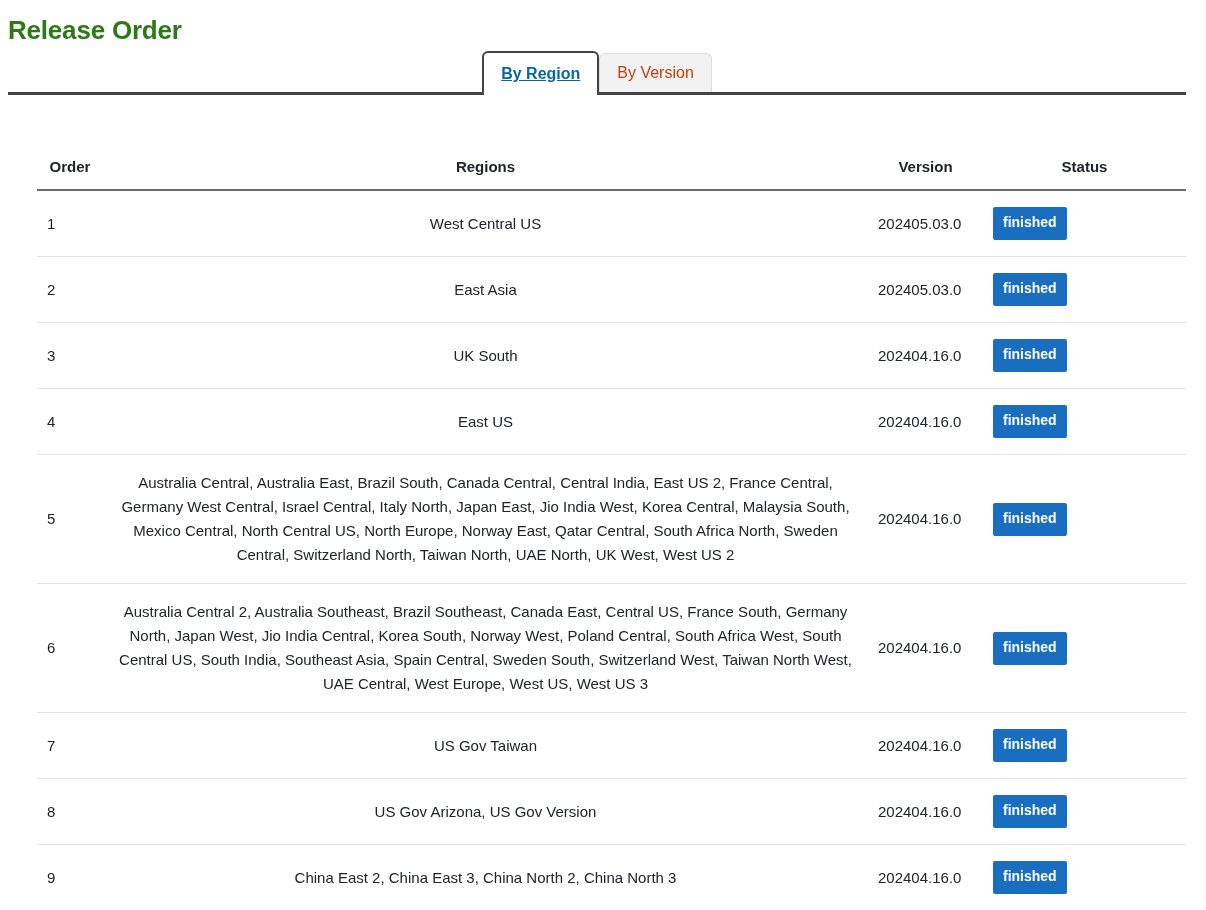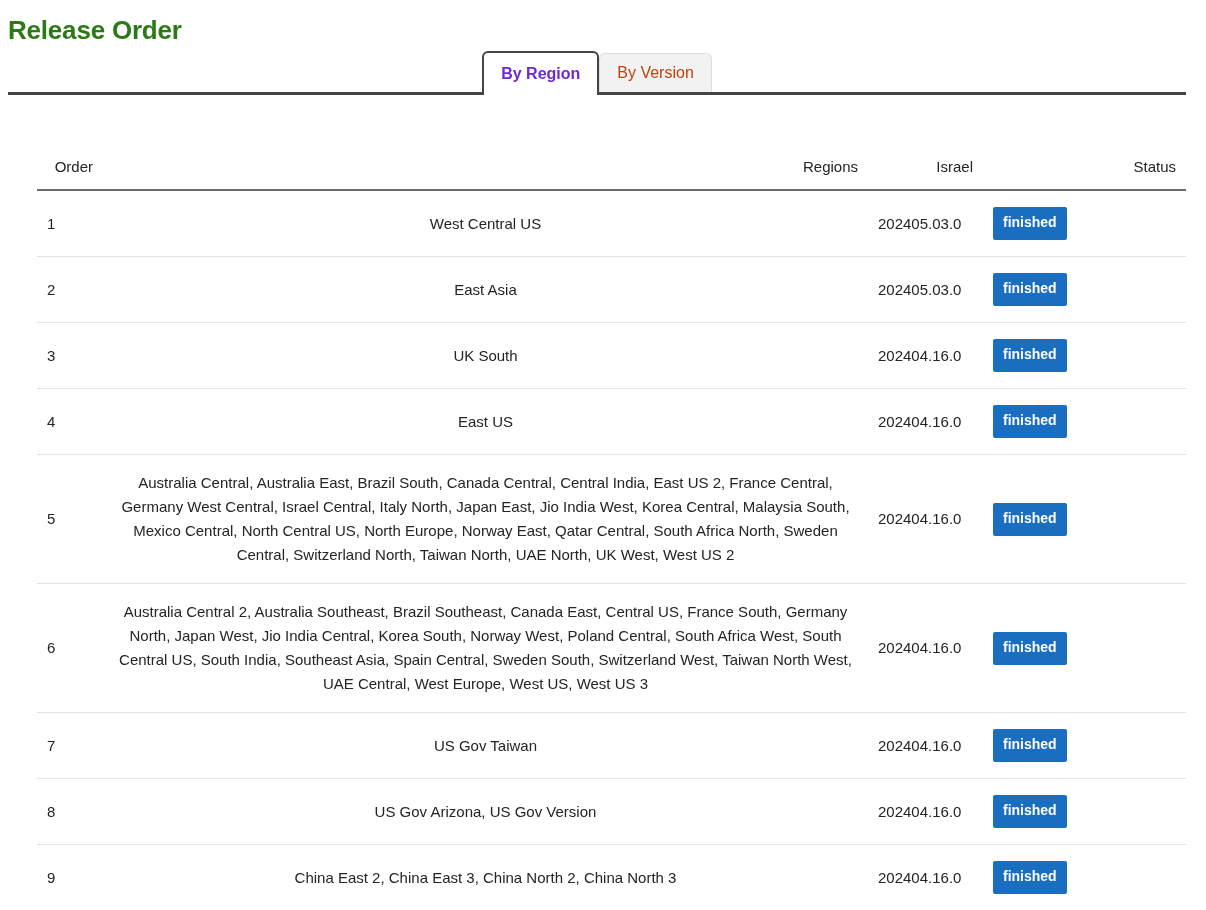--- a/index.html
+++ b/index.html
@@ -57,25 +57,26 @@
     cursor: pointer;
     border-radius: 6px 6px 0 0;
     position: relative;
     white-space: nowrap;
     user-select: none;
   }
   .tab.active {
     background: #ffffff;
     border: 2px solid #444444;
     border-bottom: none;
-    color: #6d28d9;
+    color: #0369a1;
     font-weight: bold;
     height: 44px;
     margin-bottom: -3px;
     z-index: 3;
+    text-decoration: underline;
   }
   .tab.inactive {
     background: #f2f2f2;
     border: 1px solid #dddddd;
     border-bottom: none;
     color: #c2410c;
     font-weight: normal;
     height: 39px;
     margin-bottom: 0px;
     z-index: 1;
@@ -87,22 +88,22 @@
     left: 37px;
     top: 148px;
     width: 1149px;
   }
   table.release-table {
     width: 100%;
     border-collapse: collapse;
     table-layout: fixed;
   }
   table.release-table th {
-    text-align: right;
-    font-weight: normal;
+    text-align: center;
+    font-weight: bold;
     font-size: 15px;
     color: #212529;
     padding: 10px 10px 14px 10px;
     border-bottom: 2px solid #6b6b6b;
     vertical-align: bottom;
   }
   table.release-table td {
     padding: 16px 10px;
     border-bottom: 1px solid #e3e3e3;
     vertical-align: middle;
@@ -155,21 +156,21 @@
     <colgroup>
       <col class="col-order">
       <col class="col-regions">
       <col class="col-version">
       <col class="col-status">
     </colgroup>
     <thead>
       <tr>
         <th class="head-order">Order</th>
         <th>Regions</th>
-        <th>Israel</th>
+        <th>Version</th>
         <th>Status</th>
       </tr>
     </thead>
     <tbody id="table-body">
         <tr>
           <td class="cell-order">1</td>
           <td class="cell-regions">West Central US</td>
           <td class="cell-version">202405.03.0</td>
           <td class="cell-status"><span class="badge-status">finished</span></td>
         </tr>

